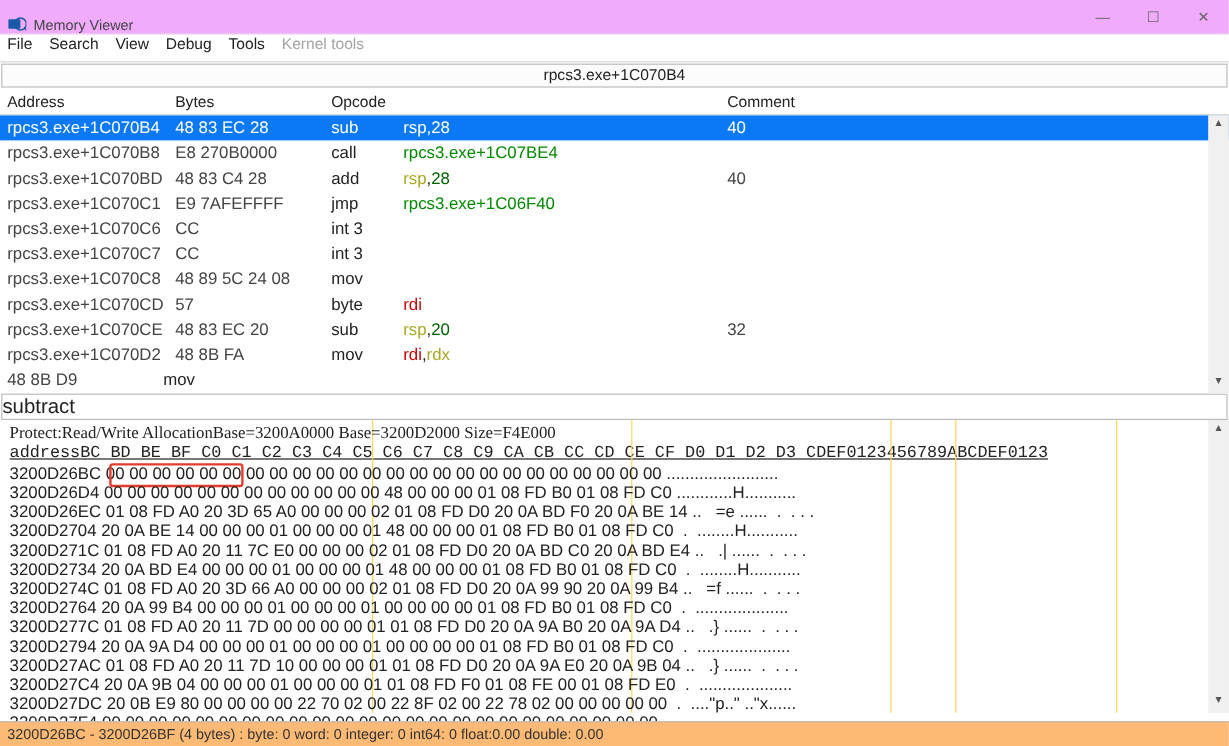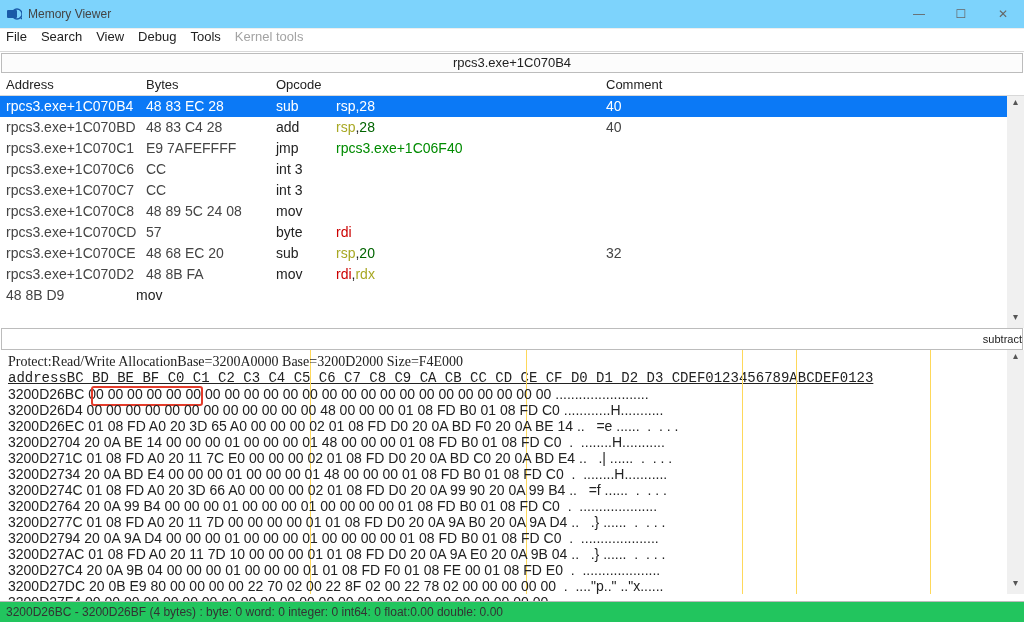--- a/index.html
+++ b/index.html
@@ -1,16 +1,16 @@
 <!DOCTYPE html>
 <html><head>
 <meta charset="utf-8">
 <style>
 html,body{margin:0;padding:0;width:1024px;height:622px;font-family:Tahoma,Arial,sans-serif;font-size:13px;color:#222;background:#fff;overflow:hidden}
-.titlebar{height:28px;background:#7dd3fc;display:flex;align-items:center;padding-left:6px;border-bottom:1px solid #eee}
+.titlebar{height:28px;background:#f0abfc;display:flex;align-items:flex-end;padding-left:6px;border-bottom:1px solid #eee}
 .titlebar .icon{width:16px;height:16px;margin-right:6px}
 .titlebar .title{font-size:12px;color:#444}
 .winbtns{margin-left:auto;display:flex}
 .winbtn{width:42px;height:28px;text-align:center;line-height:28px;font-size:12px;color:#666}
 .menubar{height:22px;display:flex;align-items:flex-start;padding-left:6px;gap:14px;border-bottom:1px solid #d8d8d8;font-size:13px}
 .menubar .item{color:#222}
 .menubar .dis{color:#a3a3a3}
 .sectiontitle{height:18px;line-height:18px;text-align:center;font-size:13px;border:1px solid #bcbcbc;background:#fcfcfc;margin:1px}
 .headerrow{display:flex;padding:3px 6px;font-size:13px;border-bottom:1px solid #d8d8d8}
 .col-addr{width:140px}
@@ -25,28 +25,28 @@
 .drow{display:flex;padding:1px 6px;font-size:14px;line-height:19px}
 .drow.sel{background:#0b79f6;color:#fff}
 .drow .a{width:140px;color:#444}
 .drow.sel .a{color:#fff}
 .drow .b{width:130px;color:#444}
 .drow.sel .b{color:#fff}
 .drow .op{width:60px;font-weight:normal}
 .drow .oper{width:270px}
 .drow .cm{color:#444}
 .drow.sel .cm{color:#fff}
-.subtract{height:20px;line-height:20px;text-align:right;border:1px solid #bcbcbc;font-size:11px;margin:0 1px}
+.subtract{height:20px;line-height:20px;text-align:left;border:1px solid #bcbcbc;font-size:17px;margin:0 1px}
 .meminfo{font-family:Liberation Serif, serif;font-size:14px;padding:4px 8px 0 8px;position:relative}
 .memheader{font-family:"Courier New",monospace;font-size:14px;padding:0 8px}
 .memheader .u{text-decoration:underline;display:inline-block}
 .hexrows{font-family:Liberation Sans, sans-serif;font-size:14px;padding:0 8px;white-space:pre}
 .hexrow{line-height:16px;position:relative}
 .redbox{position:absolute;border:2px solid #e43b2a;border-radius:3px;left:83px;top:0;width:108px;height:16px;pointer-events:none}
-.statusbar{position:absolute;bottom:0;left:0;right:0;height:20px;border-top:1px solid #bcbcbc;background:#22c55e;font-size:12px;padding-left:6px;line-height:20px;color:#333}
+.statusbar{position:absolute;bottom:0;left:0;right:0;height:20px;border-top:1px solid #bcbcbc;background:#fdba74;font-size:12px;padding-left:6px;line-height:20px;color:#333}
 .yline1,.yline2{position:absolute;top:0;bottom:0;width:1px;background:#fed85a}
 .hexcontainer{position:relative;height:244px}
 .hexcontainer .scrollbox{position:absolute;right:0;top:0;bottom:0;width:17px;background:#f0f0f0}
 .tok-reg{color:#a8a824}
 .tok-num{color:#006400}
 .tok-sym{color:#008b00}
 .tok-br{color:#cc0000}
 .tok-rdi{color:#cc0000}
 </style>
 </head>
@@ -94,20 +94,27 @@
     <div class="arrow" style="position:absolute;bottom:0;left:0;right:0">▾</div>
   </div>
 <div class="drow sel">
       <div class="a">rpcs3.exe+1C070B4</div>
       <div class="b">48 83 EC 28</div>
       <div class="op">sub</div>
       <div class="oper"><span>rsp</span><span>,</span><span>28</span></div>
       <div class="cm">40</div>
     </div>
     <div class="drow">
+      <div class="a">rpcs3.exe+1C070B8</div>
+      <div class="b">E8 270B0000</div>
+      <div class="op">call</div>
+      <div class="oper"><span class="tok-sym">rpcs3.exe+1C07BE4</span></div>
+      <div class="cm"></div>
+    </div>
+    <div class="drow">
       <div class="a">rpcs3.exe+1C070BD</div>
       <div class="b">48 83 C4 28</div>
       <div class="op">add</div>
       <div class="oper"><span class="tok-reg">rsp</span><span>,</span><span class="tok-num">28</span></div>
       <div class="cm">40</div>
     </div>
     <div class="drow">
       <div class="a">rpcs3.exe+1C070C1</div>
       <div class="b">E9 7AFEFFFF</div>
       <div class="op">jmp</div>
@@ -136,21 +143,21 @@
     </div>
     <div class="drow">
       <div class="a">rpcs3.exe+1C070CD</div>
       <div class="b">57</div>
       <div class="op">byte</div>
       <div class="oper"><span class="tok-rdi">rdi</span></div>
       <div class="cm"></div>
     </div>
     <div class="drow">
       <div class="a">rpcs3.exe+1C070CE</div>
-      <div class="b">48 68 EC 20</div>
+      <div class="b">48 83 EC 20</div>
       <div class="op">sub</div>
       <div class="oper"><span class="tok-reg">rsp</span><span>,</span><span class="tok-num">20</span></div>
       <div class="cm">32</div>
     </div>
     <div class="drow">
       <div class="a">rpcs3.exe+1C070D2</div>
       <div class="b">48 8B FA</div>
       <div class="op">mov</div>
       <div class="oper"><span class="tok-rdi">rdi</span><span>,</span><span class="tok-reg">rdx</span></div>
       <div class="cm"></div>

